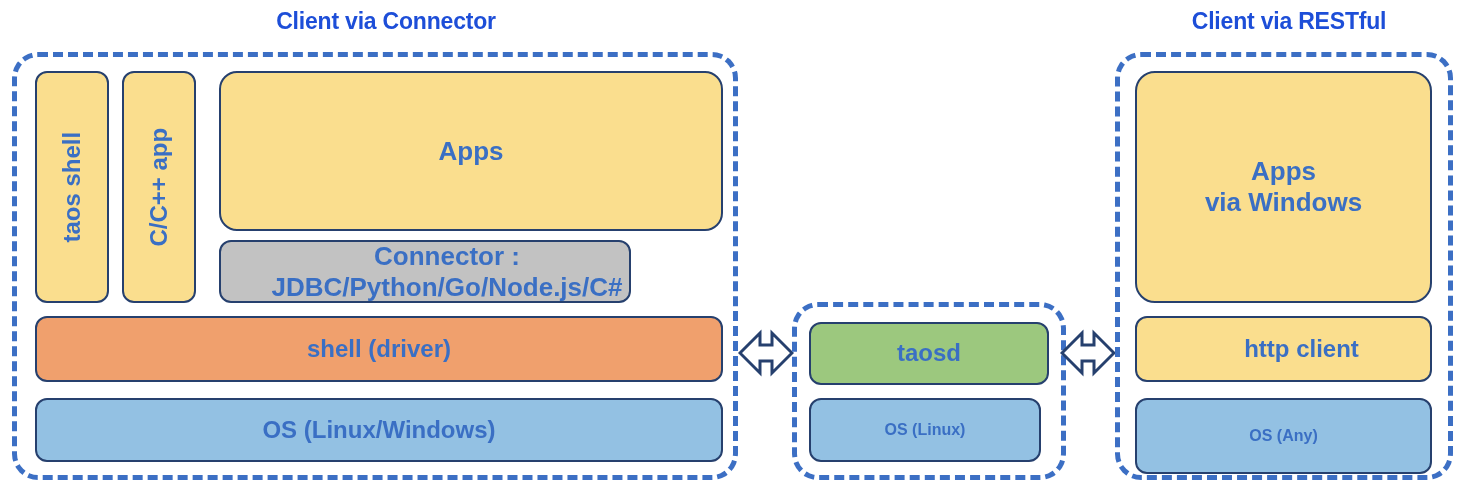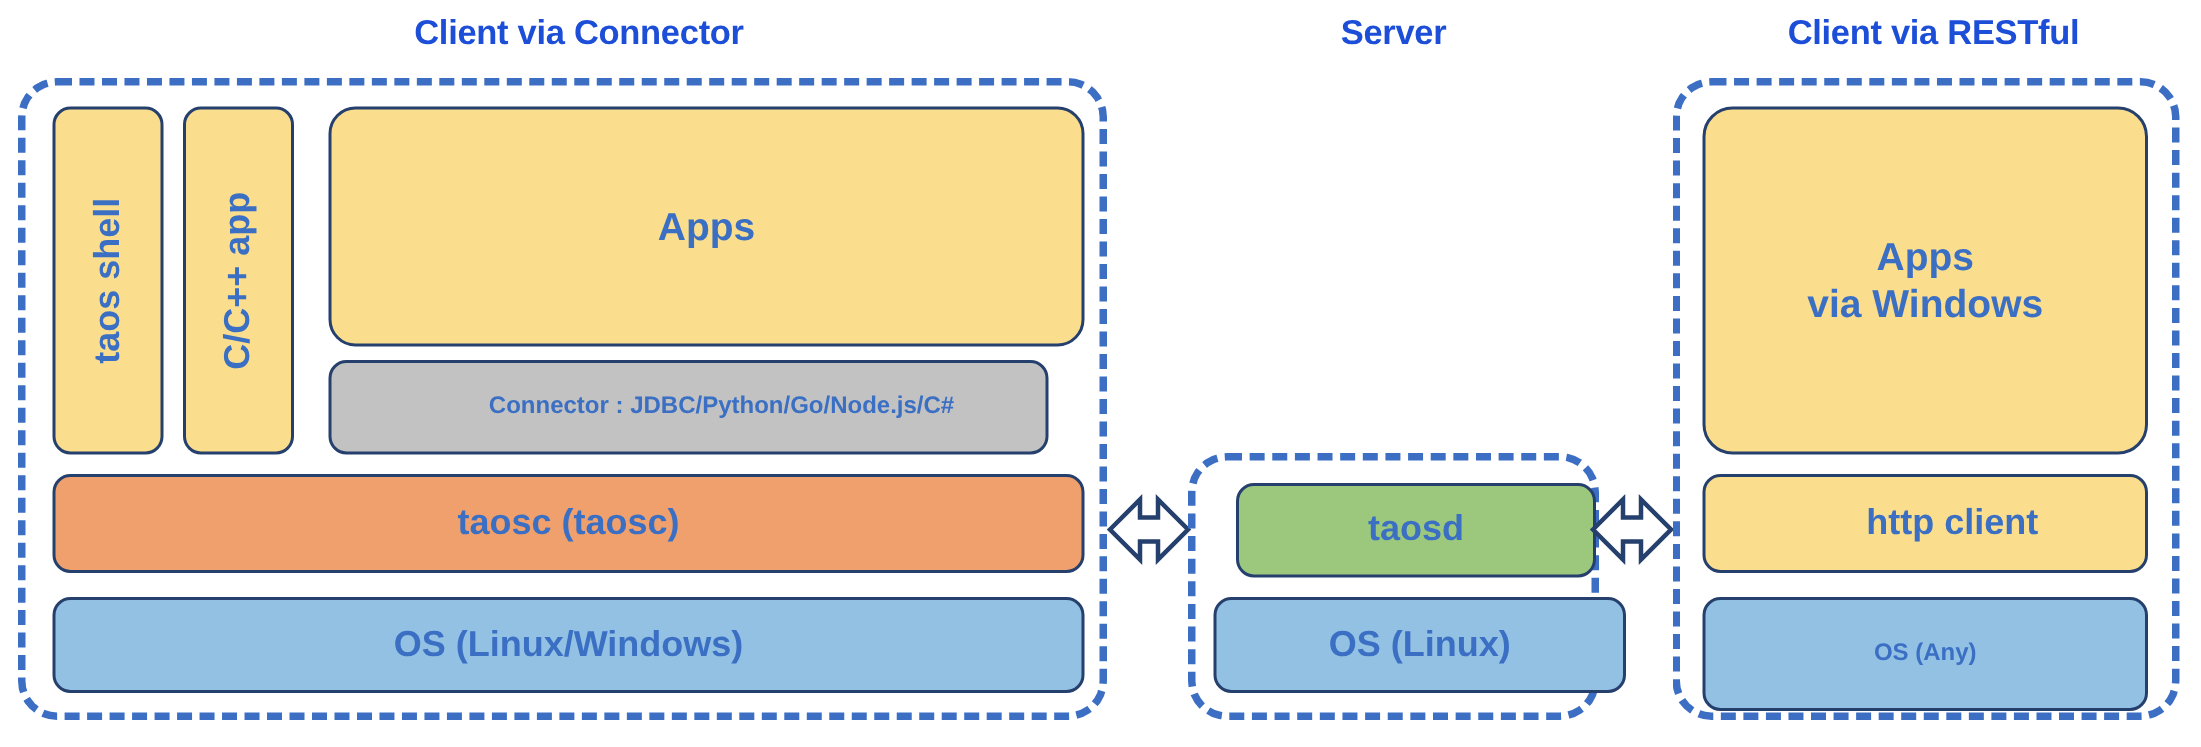--- a/index.html
+++ b/index.html
@@ -62,63 +62,62 @@
   }
   .arrow svg { display: block; }
 </style>
 </head>
 <body>
 
 <div id="diagram">
 
   <div class="panel-title" style="left:176px; top:8px; width:420px;">Client via Connector</div>
 
-  <div class="panel-title" style="left:779px; top:8px; width:300px;">Server</div>
 
   <div class="panel-title" style="left:1124px; top:8px; width:330px;">Client via RESTful</div>
 
   <div class="dashed-group" style="left:12px; top:52px; width:726px; height:428px;"></div>
 
   <div class="blk yellow vertical-wrap" style="left:35px; top:71px; width:74px; height:232px; font-size:24px;">
     <span class="vertical-label">taos shell</span>
   </div>
 
   <div class="blk yellow" style="left:122px; top:71px; width:74px; height:232px; font-size:24px;">
     <span class="vertical-label">C/C++ app</span>
   </div>
 
   <div class="blk yellow" style="left:219px; top:71px; width:504px; height:160px; font-size:26px; border-radius:18px;">
     <span>Apps</span>
   </div>
 
-  <div class="blk gray" style="left:219px; top:240px; width:480px; height:63px; font-size:16px;padding-left:44px;">
+  <div class="blk gray" style="left:219px; top:240px; width:412px; height:63px; font-size:26px;padding-left:44px;">
     <span>Connector : JDBC/Python/Go/Node.js/C#</span>
   </div>
 
   <div class="blk orange" style="left:35px; top:316px; width:688px; height:66px; font-size:24px;">
-    <span>taosc (taosc)</span>
+    <span>shell (driver)</span>
   </div>
 
   <div class="blk blue" style="left:35px; top:398px; width:688px; height:64px; font-size:24px;">
     <span>OS (Linux/Windows)</span>
   </div>
 
   <div class="arrow" style="left:738px; top:322px;">
     <svg width="56" height="62" viewBox="0 0 56 62">
       <polygon points="2,31 22,11 22,23 34,23 34,11 54,31 34,51 34,39 22,39 22,51" fill="#ffffff" stroke="#26406E" stroke-width="3" stroke-linejoin="miter"></polygon>
     </svg>
   </div>
 
   <div class="dashed-group" style="left:792px; top:302px; width:274px; height:178px;"></div>
 
-  <div class="blk green" style="left:809px; top:322px; width:240px; height:63px; font-size:24px;margin-left:15px;">
+  <div class="blk green" style="left:809px; top:322px; width:240px; height:63px; font-size:24px;">
     <span>taosd</span>
   </div>
 
-  <div class="blk blue" style="left:809px; top:398px; width:275px; height:64px; font-size:24px;text-align:right;">
+  <div class="blk blue" style="left:809px; top:398px; width:232px; height:64px; font-size:16px;text-align:right;">
     <span>OS (Linux)</span>
   </div>
 
   <div class="arrow" style="left:1060px; top:322px;">
     <svg width="56" height="62" viewBox="0 0 56 62">
       <polygon points="2,31 22,11 22,23 34,23 34,11 54,31 34,51 34,39 22,39 22,51" fill="#ffffff" stroke="#26406E" stroke-width="3" stroke-linejoin="miter"></polygon>
     </svg>
   </div>
 
   <div class="dashed-group" style="left:1115px; top:52px; width:338px; height:428px;"></div>

